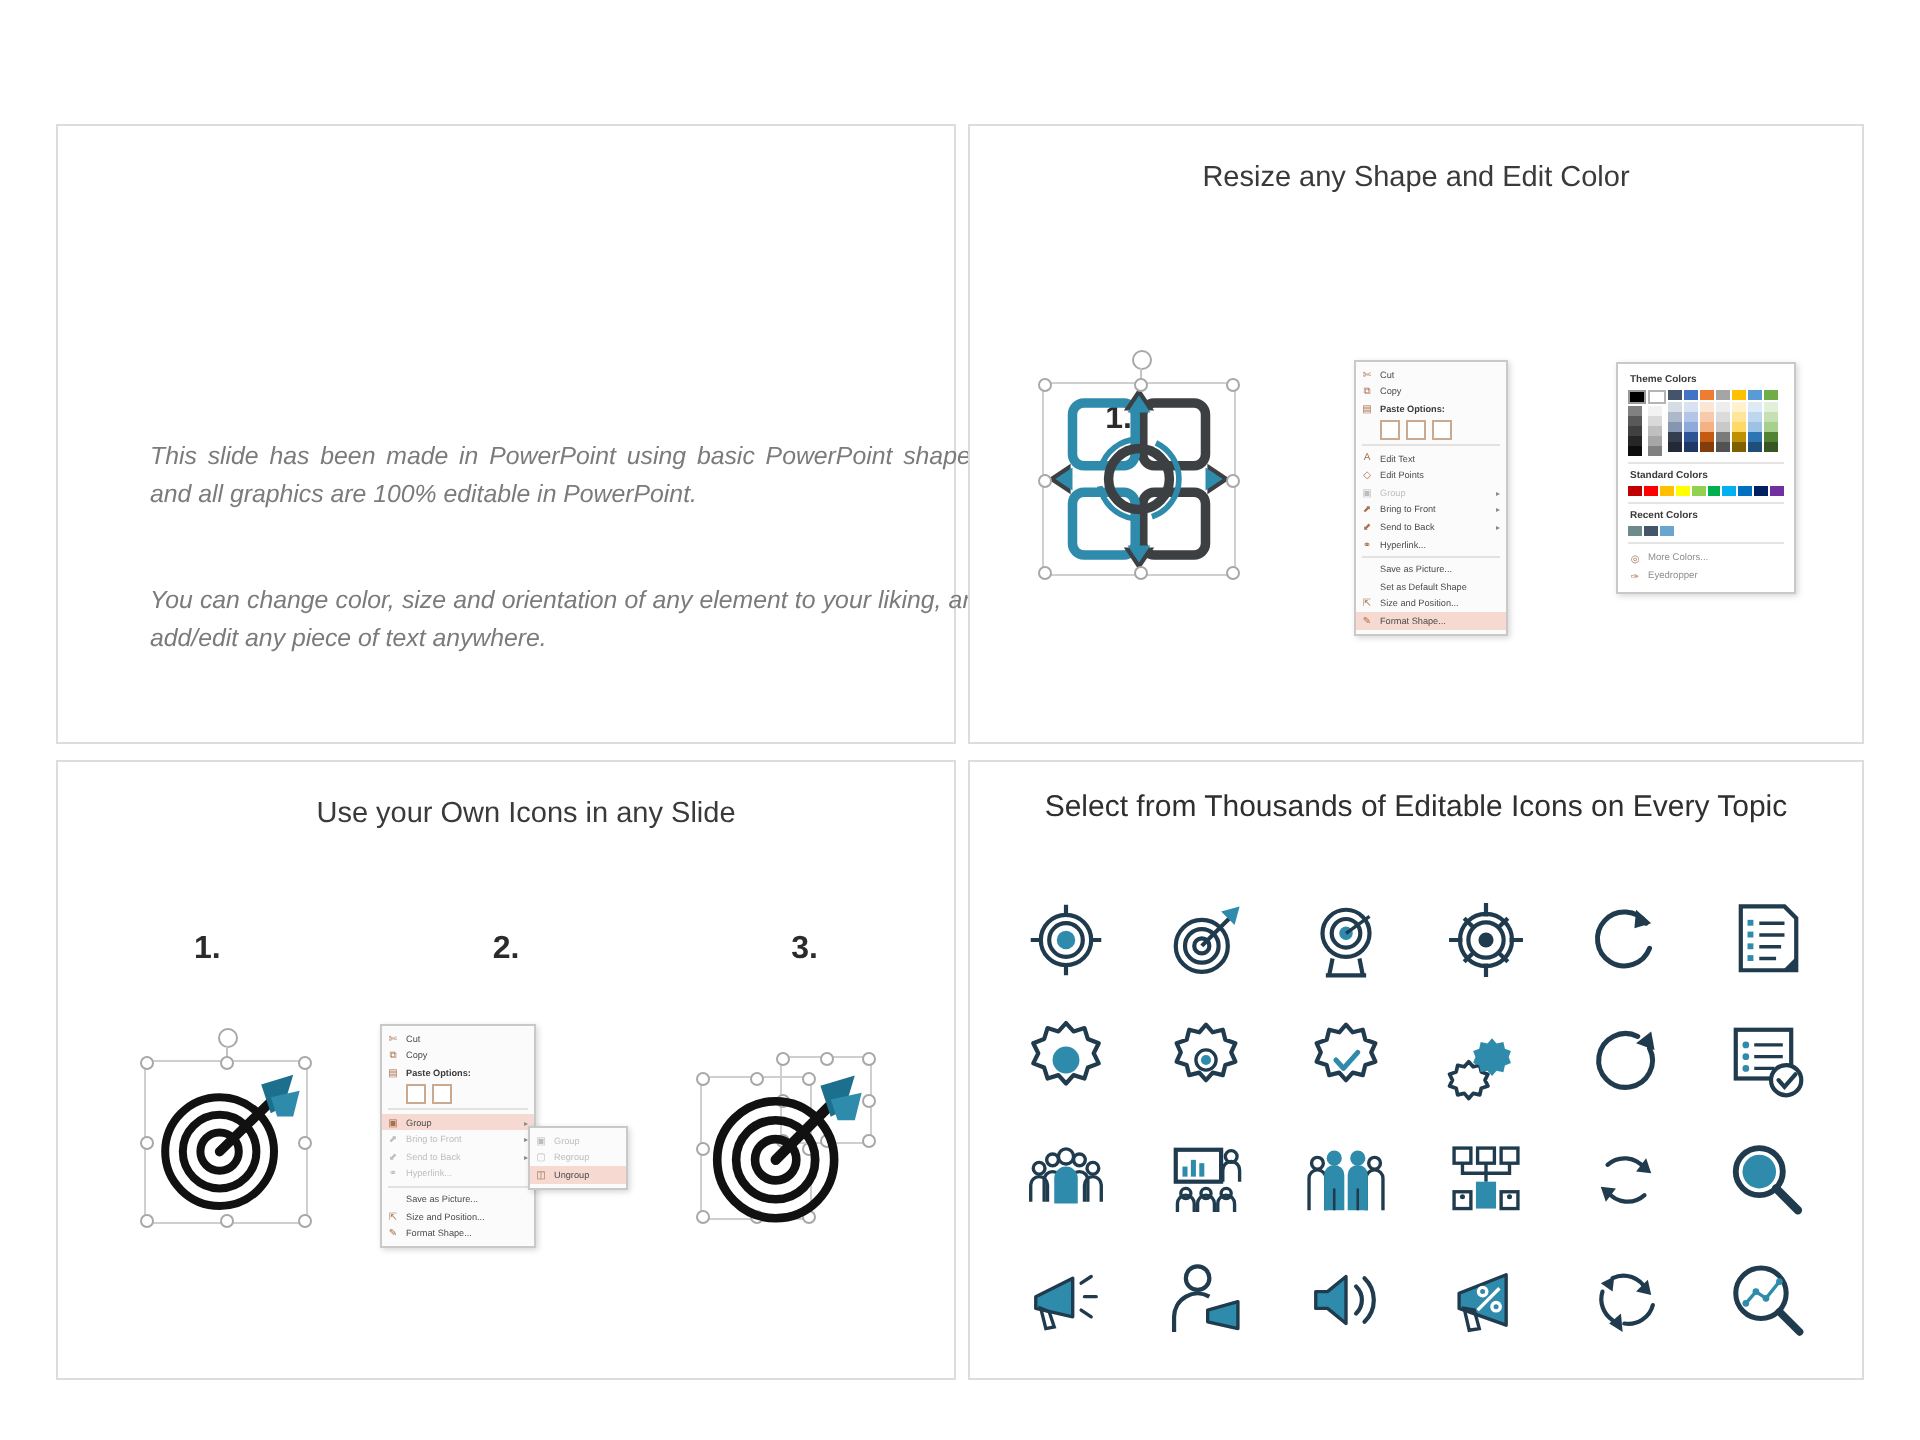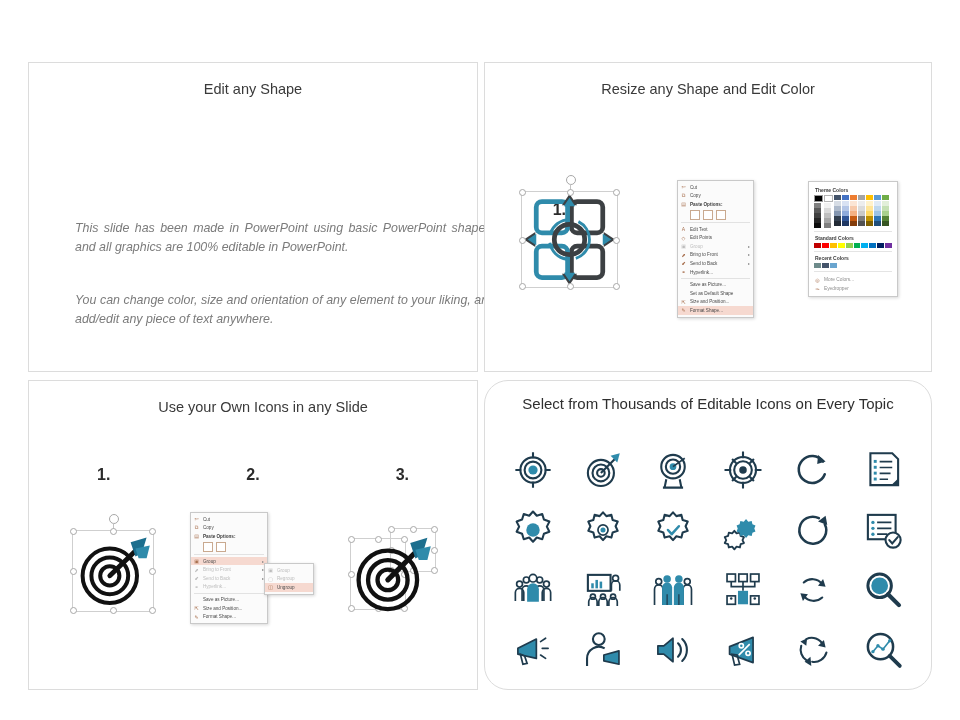--- a/index.html
+++ b/index.html
@@ -15,21 +15,21 @@
     position:absolute;left:0;top:16px;width:960px;text-align:center;
     font-size:26px;font-weight:700;color:#1c1c1c;letter-spacing:.2px;
   }
 
   .panel{
     position:absolute;border:1px solid #dcdcdc;background:#fff;box-sizing:border-box;
   }
   #panel-tl{left:28px;top:62px;width:450px;height:310px;}
   #panel-tr{left:484px;top:62px;width:448px;height:310px;}
   #panel-bl{left:28px;top:380px;width:450px;height:310px;padding-left:20px;}
-  #panel-br{left:484px;top:380px;width:448px;height:310px;border-radius:24px;}
+  #panel-br{left:484px;top:380px;width:448px;height:310px;}
 
   .panel-title{
     text-align:center;font-size:14.5px;color:#3a3a3a;font-weight:400;
     margin-top:18px;
   }
   #panel-br .panel-title{font-size:15px;margin-top:14px;color:#2f2f2f;}
   .panel-subtitle{
     text-align:center;font-size:9px;font-style:italic;color:#8d8d8d;margin-top:4px;
   }
 
@@ -101,21 +101,20 @@
   .icon-cell{display:flex;align-items:center;justify-content:center;}
   .icon-cell svg{display:block;}
 </style>
 </head>
 <body>
 
 <div class="slide">
 
 
   <div class="panel" id="panel-tl">
-    <div class="panel-title">Edit any Shape</div>
     <div class="body-text" id="para-1">This slide has been made in PowerPoint using basic PowerPoint shapes, and all graphics are 100% editable in PowerPoint.</div>
     <div class="body-text" id="para-2">You can change color, size and orientation of any element to your liking, and add/edit any piece of text anywhere.</div>
   </div>
 
   <div class="panel" id="panel-tr">
     <div class="panel-title">Resize any Shape and Edit Color</div>
 
     <div class="num-row" id="nums-tr">
       <div class="num">1.</div>
       <div class="num">2.</div>

